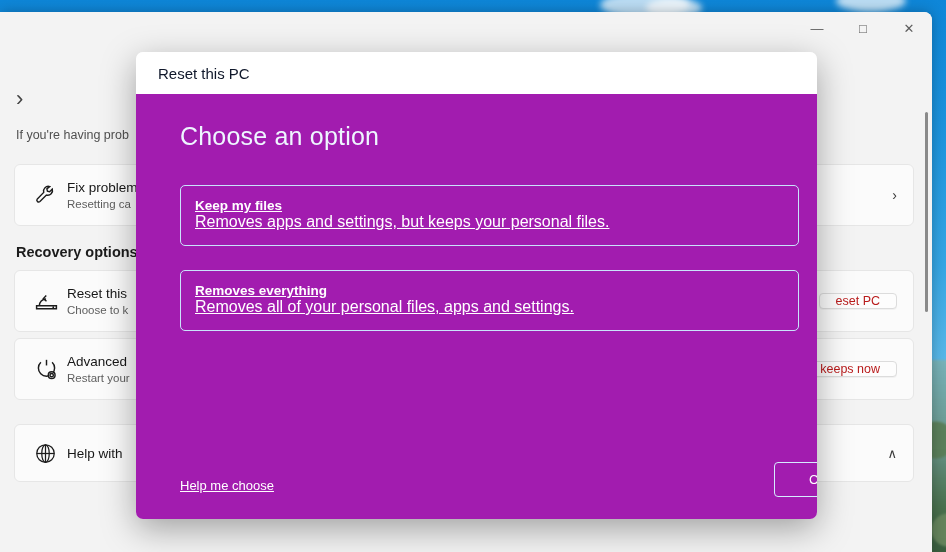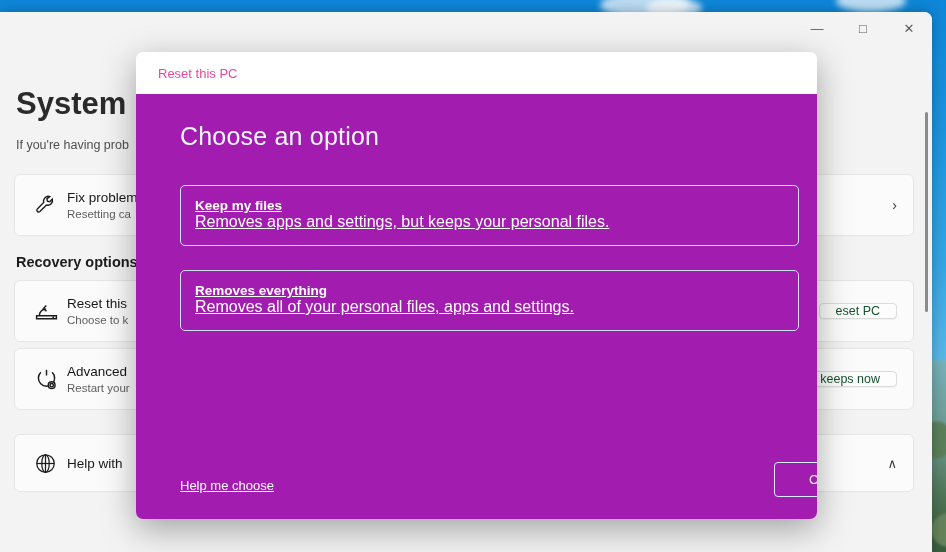--- a/index.html
+++ b/index.html
@@ -73,39 +73,39 @@
     width: 34px; flex: 0 0 34px; display: flex; align-items: center;
     justify-content: flex-start; color: #1c1c1c;
   }
   .card .txt { flex: 1 1 auto; min-width: 0; }
   .card .t1 { font-size: 13.5px; color: #171717; white-space: nowrap; }
   .card .t2 { font-size: 11.5px; color: #5e5e5e; margin-top: 3px; white-space: nowrap; }
   .card .right-chev { color: #3a3a3a; font-size: 14px; padding-left: 10px; }
   .card .up-chev { color: #3a3a3a; font-size: 13px; padding-left: 10px; }
   .pill-btn {
     background: #fdfdfd; border: 1px solid #dcdcdc; border-radius: 4px;
-    font-size: 12.5px; color: #14532d; padding: 0 16px; white-space: nowrap;
+    font-size: 12.5px; color: #b91c1c; padding: 0 16px; white-space: nowrap;
     box-shadow: 0 1px 0 rgba(0,0,0,.04);
   }
   #scrollbar {
     position: absolute; right: 4px; top: 100px; width: 3px; height: 200px;
     background: #8a8a8a; border-radius: 2px;
   }
 
   
   #reset-dialog {
     position: absolute; left: 136px; top: 52px; width: 681px; height: 467px;
     border-radius: 7px; overflow: hidden;
     box-shadow: 0 10px 34px rgba(0,0,0,.34);
   }
   #dialog-titlebar {
     height: 42px; background: #ffffff; display: flex; align-items: center;
     padding-left: 22px;
   }
-  #dialog-title { font-size: 13px; color: #ec4899; }
+  #dialog-title { font-size: 15px; color: #0f172a; }
   #dialog-body {
     height: 425px; background: #a21caf; position: relative; padding: 0 0 0 44px;
   }
   #dialog-heading {
     font-size: 25px; color: #eef6ff; font-weight: 400;
     padding-top: 28px; letter-spacing: .2px;
   }
   .option {
     margin-top: 0; width: 619px; border: 1.5px solid #c9e3fb; border-radius: 5px;
     padding: 12px 16px 14px 14px; color: #fff; background: transparent; text-decoration: underline;
@@ -141,21 +141,20 @@
 
   <div id="titlebar">
     <div class="caption-btn">—</div>
     <div class="caption-btn">□</div>
     <div class="caption-btn close">✕</div>
   </div>
 
   <div id="content">
 
     <div id="page-title">
-      <span>System</span>
       <span class="chev">›</span>
     </div>
 
     <div id="page-subtitle">If you're having prob</div>
 
     <div class="card" style="margin-top:22px;">
       <div class="ico">
         <svg width="26" height="26" viewBox="0 0 24 24" fill="none" stroke="#1c1c1c" stroke-width="1.3">
           <path d="M15.5 4.2a4.4 4.4 0 0 0-5.6 5.4L4 15.6a1.7 1.7 0 0 0 2.4 2.4l6-5.9a4.4 4.4 0 0 0 5.4-5.6l-2.4 2.4-2.1-.5-.5-2.1z"></path>
         </svg>

